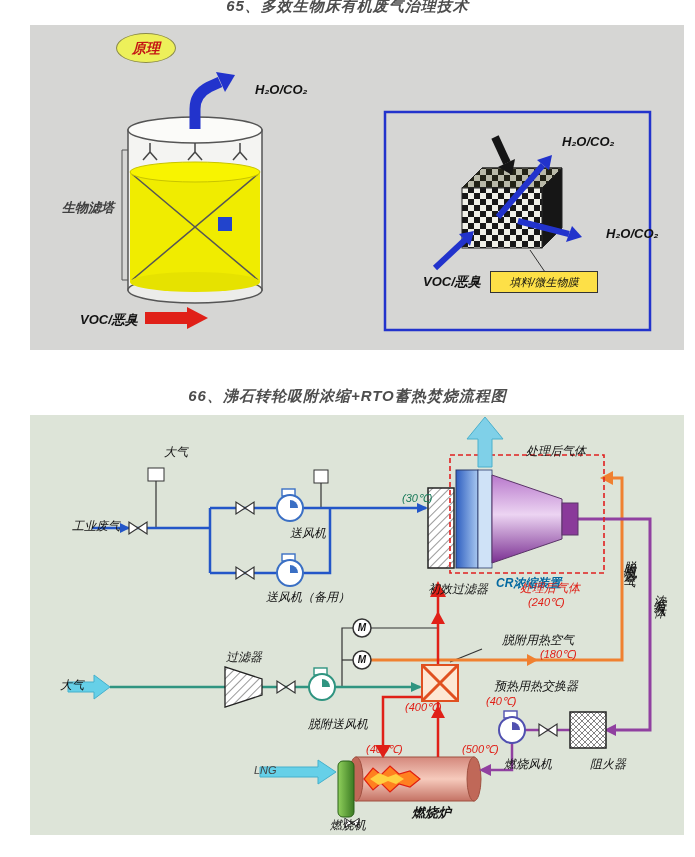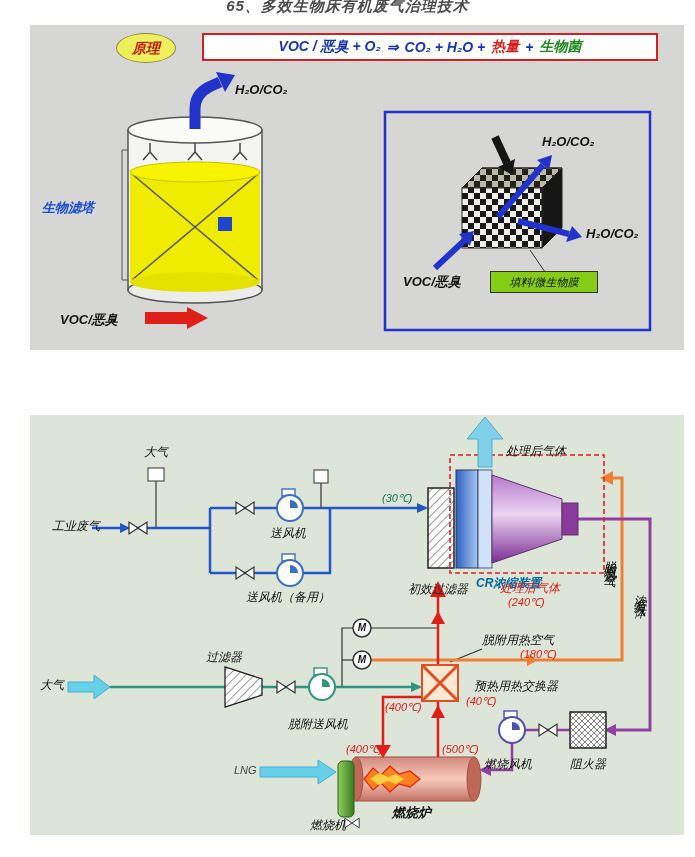--- a/index.html
+++ b/index.html
@@ -6,39 +6,39 @@
   .page{position:relative;width:695px;height:857px;background:#fff;
         font-family:"Liberation Sans",sans-serif;overflow:hidden;font-style:italic;}
   .sec-title{position:absolute;left:0;width:100%;text-align:center;margin:0;
              font-size:15px;font-weight:bold;color:#4d4d4d;letter-spacing:1px;}
   .t1{top:-3px;}
   .t2{top:387px;}
   .panel{position:absolute;left:30px;width:654px;}
   .panel1{top:25px;height:325px;background:#d6d6d4;}
   .panel2{top:415px;height:420px;background:#dde4d8;}
   svg.shapes{position:absolute;left:0;top:0;}
-  .lbl{position:absolute;font-size:12px;color:#111;white-space:nowrap;line-height:1.15;}
+  .lbl{position:absolute;font-size:12px;color:#111;white-space:nowrap;line-height:1.15;margin-left:20px;}
   .b{font-weight:bold;font-size:13px;}
   .sm{font-size:11px;}
   .red{color:#e02018;}
   .teal{color:#1a7a5a;}
-  .blue{color:#1d4ed8;}
+  .blue{color:#404040;}
   .dkred{color:#0369a1;font-weight:bold;}
   .gray{color:#444;}
   .vert{writing-mode:vertical-rl;text-orientation:upright;letter-spacing:3px;}
   .mtxt{position:absolute;width:12px;text-align:center;font-size:10px;font-weight:bold;color:#111;}
   .badge{position:absolute;left:86px;top:8px;width:58px;height:28px;background:#edf05a;
          border:1px solid #8a8a4a;border-radius:50%;color:#c41414;font-weight:bold;
          font-size:14px;text-align:center;line-height:28px;}
   .formula-box{position:absolute;left:172px;top:8px;width:452px;height:24px;background:#fff;
          border:2px solid #d42020;display:flex;align-items:center;justify-content:center;
          font-size:14px;font-weight:bold;}
   .formula-box span{margin:0 3px;white-space:nowrap;}
   .f-navy{color:#1535b5}.f-heat{color:#d42020}.f-bio{color:#1a8a1a}
-  .caption-box{position:absolute;left:460px;top:246px;width:106px;height:20px;background:#84cc16;
+  .caption-box{position:absolute;left:460px;top:246px;width:106px;height:20px;background:#fde047;
          border:1px solid #333;font-size:11px;text-align:center;line-height:20px;color:#111;}
 </style>
 </head>
 <body>
 
 <div class="page">
 
   <h2 class="sec-title t1">65、多效生物床有机废气治理技术</h2>
 
   <div class="panel panel1">
@@ -108,38 +108,31 @@
         <polygon points="552,212 536,217 542,201" fill="#2233cc"></polygon>
         <path d="M465,112 L477,138" stroke="#151515" stroke-width="8" fill="none"></path>
         <polygon points="482,150 468,142 485,134" fill="#151515"></polygon>
       </g>
 
       <line x1="515" y1="247" x2="500" y2="225" stroke="#333" stroke-width="1"></line>
     </svg>
 
     <div class="badge">原理</div>
 
-    <div class="formula-box">
-      <span class="f-navy">VOC / 恶臭 + O₂</span>
-      <span class="f-navy">⇒</span>
-      <span class="f-navy">CO₂ + H₂O +</span>
-      <span class="f-heat">热量</span>
-      <span class="f-navy">+</span>
-      <span class="f-bio">生物菌</span>
-    </div>
 
     <div class="lbl b" style="left:205px;top:58px">H₂O/CO₂</div>
     <div class="lbl b blue" style="left:12px;top:176px">生物滤塔</div>
     <div class="lbl b" style="left:30px;top:288px">VOC/恶臭</div>
     <div class="lbl b" style="left:512px;top:110px">H₂O/CO₂</div>
     <div class="lbl b" style="left:556px;top:202px">H₂O/CO₂</div>
     <div class="lbl b" style="left:373px;top:250px">VOC/恶臭</div>
     <div class="caption-box">填料/微生物膜</div>
   </div>
 
+  <h2 class="sec-title t2">66、沸石转轮吸附浓缩+RTO蓄热焚烧流程图</h2>
 
   <div class="panel panel2">
     <svg class="shapes" width="635" height="420" viewBox="0 0 635 420">
       <defs>
         <pattern id="hatch" width="6" height="6" patternUnits="userSpaceOnUse" patternTransform="rotate(45)">
           <rect width="6" height="6" fill="#fff"></rect>
           <line x1="0" y1="0" x2="0" y2="6" stroke="#777" stroke-width="1.5"></line>
         </pattern>
         <pattern id="mesh" width="6" height="6" patternUnits="userSpaceOnUse">
           <rect width="6" height="6" fill="#fff"></rect>

